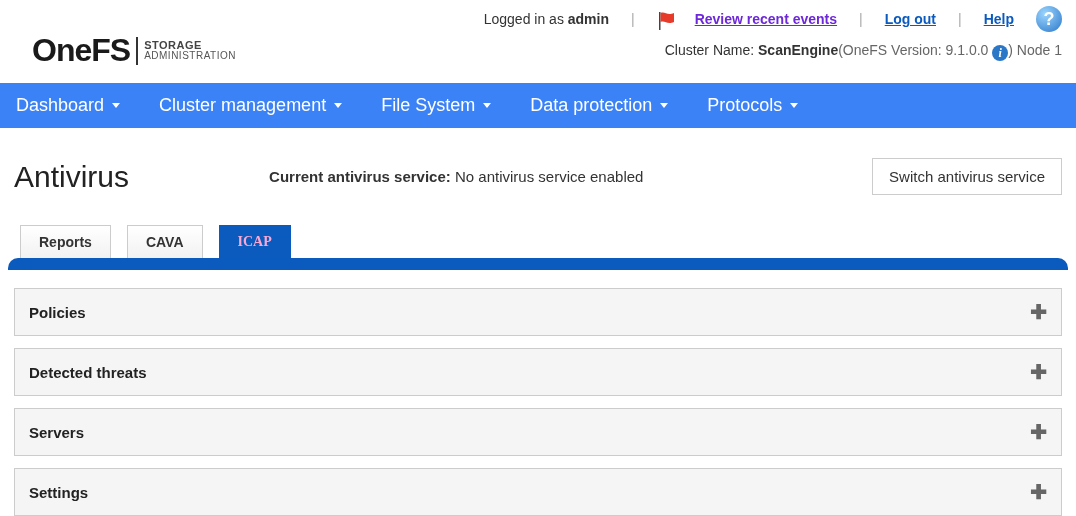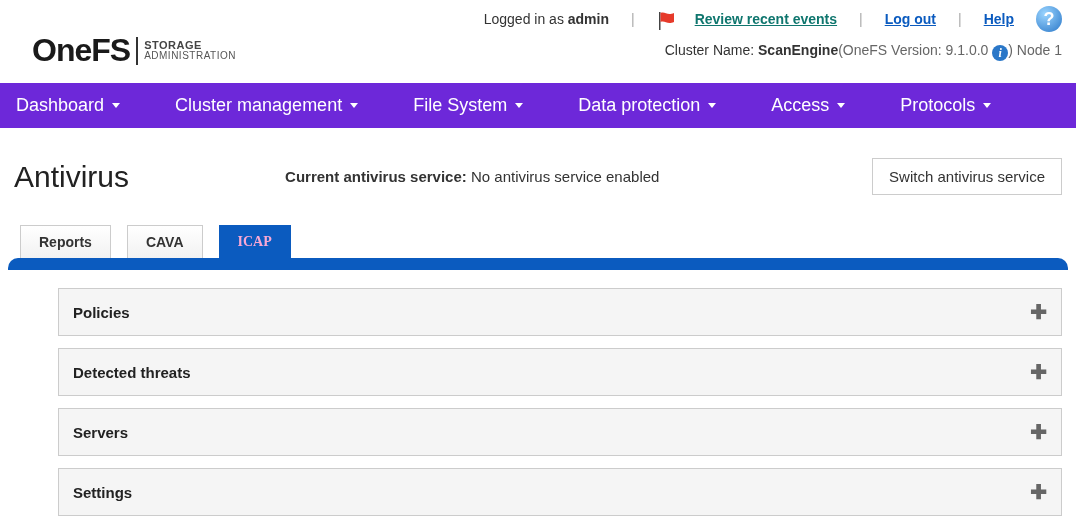--- a/index.html
+++ b/index.html
@@ -10,46 +10,46 @@
     .logo-text { font-size: 32px; font-weight: bold; color: #1a1a1a; letter-spacing: -1px; }
     .logo-sep { width: 2px; height: 28px; background: #333; margin: 0 6px; }
     .logo-sub-wrap { display: flex; flex-direction: column; line-height: 1; }
     .logo-sub1 { font-size: 11px; font-weight: bold; color: #444; letter-spacing: 0.5px; }
     .logo-sub2 { font-size: 10px; color: #555; letter-spacing: 0.5px; }
     
     .top-right { text-align: right; font-size: 14px; }
     .top-row1 { display: flex; align-items: center; justify-content: flex-end; gap: 20px; }
     .top-row2 { margin-top: 10px; font-size: 14px; }
     .tr-sep { color: #aaa; margin: 0 2px; }
-    .link-red { color: #0f766e; font-weight: bold; text-decoration: underline; cursor: pointer; }
+    .link-red { color: #6d28d9; font-weight: bold; text-decoration: underline; cursor: pointer; }
     .link-blue { color: #0b5bbf; text-decoration: underline; cursor: pointer; font-weight: bold; }
     .bold { font-weight: bold; }
     .flag { display:inline-block; width: 18px; height: 14px; position: relative; }
     .flag svg { display:block }
     .help-icon { display:inline-flex; width:26px; height:26px; border-radius:50%; background: radial-gradient(circle at 35% 30%, #9bd5ff, #2a77c8); align-items:center; justify-content:center; color:#fff; font-weight:bold; font-size:18px; margin-left:2px;}
     .info-icon { display:inline-flex; width:16px; height:16px; border-radius:50%; background:#2a77c8; color:#fff; font-family:Georgia,serif; font-style:italic; font-weight:bold; font-size:12px; align-items:center; justify-content:center; line-height:1; vertical-align:-2px;}
     .muted { color:#666; }
     
-    .navbar { background: #6d28d9; display: flex; gap: 31px; padding: 0 4px; margin-top: 14px; }
+    .navbar { background: #3b82f6; display: flex; gap: 15px; padding: 0 4px; margin-top: 14px; }
     .nav-item { color: #fff; font-size: 18px; padding: 12px 12px; cursor: pointer; display: flex; align-items: center; gap: 8px; }
     .caret { width:0; height:0; border-left:4px solid transparent; border-right:4px solid transparent; border-top:5px solid #fff; }
     
-    .page-head { display: flex; align-items: center; padding: 30px 14px 10px 14px; gap: 16px; }
+    .page-head { display: flex; align-items: center; padding: 30px 14px 10px 14px; }
     .page-title { font-size: 30px; font-weight: 300; color: #222; flex: 0 0 auto; margin-right: 140px; }
     .status-text { font-size: 15px; color: #333; }
     .status-label { font-weight: bold; }
     .switch-btn { margin-left: auto; border: 1px solid #ccc; background: #fff; padding: 9px 16px; font-size: 15px; color: #333; cursor: pointer; }
     
     .tabs { display: flex; gap: 16px; padding: 20px 14px 0 20px; }
     .tab { border: 1px solid #ccc; border-bottom: none; background: linear-gradient(#fff,#f2f2f2); padding: 8px 18px; font-size: 14px; font-weight: bold; color: #333; cursor: pointer; }
     .tab.active { background: #0b5bbf; color: #f9a8d4; border-color: #0b5bbf; font-family: Liberation Serif, serif; }
     
     .bar { height: 12px; background: #0b5bbf; margin: 0 8px; border-radius: 10px 10px 0 0; }
     
-    .panels { padding: 18px 14px 0 14px; display: flex; flex-direction: column; gap: 12px; margin-left: 44px; }
+    .panels { padding: 18px 14px 0 14px; display: flex; flex-direction: column; gap: 12px; }
     .panel { border: 1px solid #ccc; background: #f5f5f5; display: flex; justify-content: space-between; align-items: center; padding: 11px 14px; cursor: pointer; }
     .panel-title { font-size: 15px; font-weight: bold; color: #222; }
     .plus { font-size: 20px; font-weight: bold; color: #666; }
   </style>
 </head>
 <body>
 
 <div class="header-top">
   <div class="logo-wrap">
     <span class="logo-text">OneFS</span>
@@ -94,24 +94,20 @@
     </div>
   <div class="nav-item">
       <span>File System</span>
       <span class="caret"></span>
     </div>
   <div class="nav-item">
       <span>Data protection</span>
       <span class="caret"></span>
     </div>
   <div class="nav-item">
-      <span>Access</span>
-      <span class="caret"></span>
-    </div>
-  <div class="nav-item">
       <span>Protocols</span>
       <span class="caret"></span>
     </div>
 </div>
 
 <div class="page-head">
   <div class="page-title">Antivirus</div>
   <div class="status-text">
     <span class="status-label">Current antivirus service:</span><span> No antivirus service enabled</span>
   </div>

